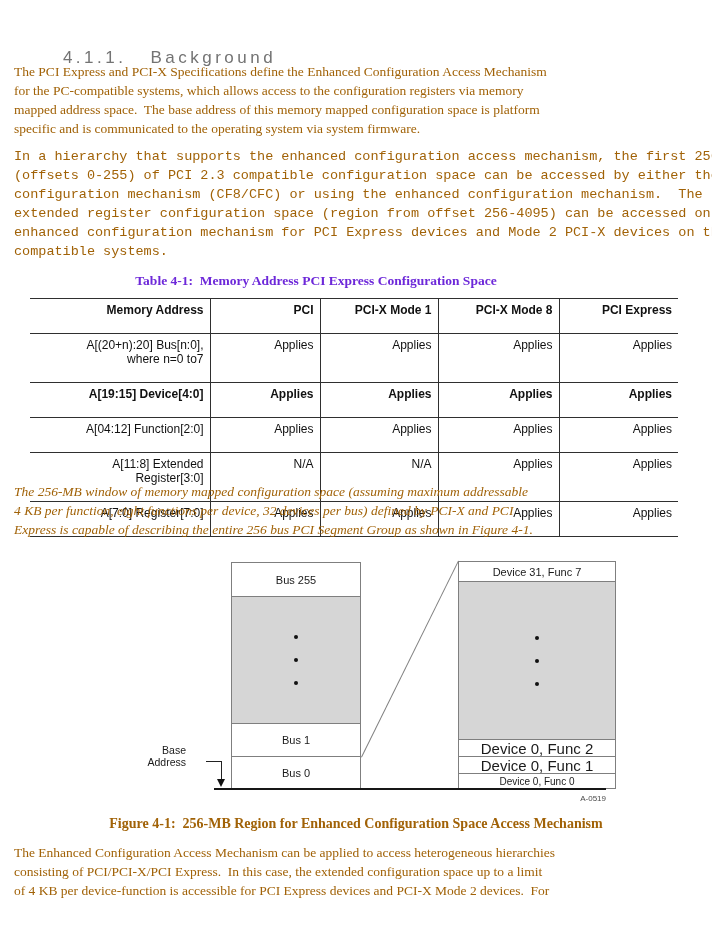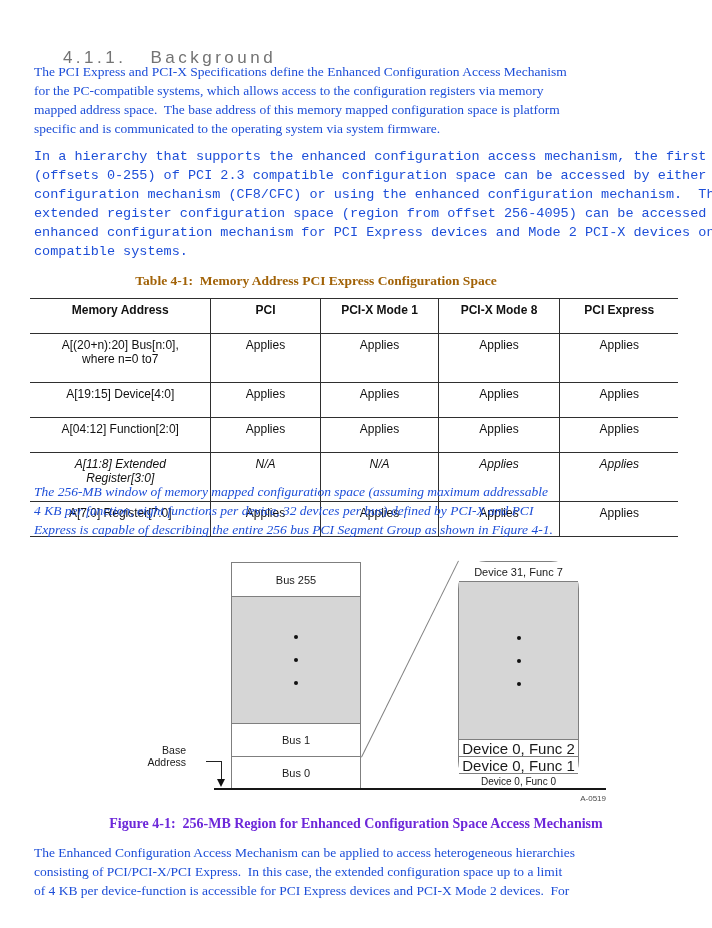--- a/index.html
+++ b/index.html
@@ -9,64 +9,64 @@
   }
   
   .heading {
     position:absolute; left:30px; top:28px;
     font:17px "Liberation Sans", sans-serif; letter-spacing:3.5px; color:#737373;
     white-space:pre;
   }
   .heading .sec-title { margin-left:24px; }
   
   .para {
-    position:absolute; left:34px;
-    font:13.5px/19px "Liberation Serif", serif; color:#1d4ed8;
+    position:absolute; left:14px;
+    font:13.5px/19px "Liberation Serif", serif; color:#a16207;
     white-space:pre;
   }
   .p1 { top:62px; }
   .p2 { top:147px;font-family:Liberation Mono, monospace; }
   .p3 { top:482px;font-style:italic; }
   .p4 { top:843px; }
   
   .table-caption {
     position:absolute; left:0; top:271px; width:632px; text-align:center;
-    font:bold 13.5px/19px "Liberation Serif", serif; white-space:pre; color:#a16207;
+    font:bold 13.5px/19px "Liberation Serif", serif; white-space:pre; color:#6d28d9;
   }
   .figure-caption {
     position:absolute; left:0; top:814px; width:712px; text-align:center;
-    font:bold 14px/19px "Liberation Serif", serif; white-space:pre; color:#6d28d9;
+    font:bold 14px/19px "Liberation Serif", serif; white-space:pre; color:#a16207;
   }
   
   table.cfg {
     position:absolute; left:30px; top:298px; width:648px;
     border-collapse:collapse; table-layout:fixed;
     border-top:1.5px solid #2f2f2f;
     font:12px/14px "Liberation Sans", sans-serif; color:#111;
   }
   table.cfg th, table.cfg td {
-    vertical-align:top; text-align:center;
+    vertical-align:top; text-align:right;
     padding:4px 6px 16px 7px;
     border-bottom:1.4px solid #2f2f2f;
     white-space:pre-line; overflow:hidden;
   }
   table.cfg th { font-weight:bold; }
   table.cfg th + th, table.cfg td + td { border-left:1.2px solid #2f2f2f; }
   tr.hrow { height:25px; }
-  tr.r0 { height:41px; } tr.r1 { height:21px; } tr.r2 { height:21px; }
-  tr.r3 { height:42px;font-style:italic; } tr.r4 { height:20px; }
+  tr.r0 { height:41px; } tr.r1 { height:21px;font-weight:bold; } tr.r2 { height:21px; }
+  tr.r3 { height:42px; } tr.r4 { height:20px; }
   
   .figure { position:absolute; left:0; top:550px; width:712px; height:262px;margin-left:28px; }
   .stack {
     position:absolute; box-sizing:border-box;
     border:1px solid #7f7f7f; background:#fff;
     font:11px "Liberation Sans", sans-serif; color:#1a1a1a;
   }
   .stack-left  { left:203px; top:12px; width:130px; height:227px; }
-  .stack-right { left:430px; top:11px; width:121px; height:228px;border-radius:28px; }
+  .stack-right { left:430px; top:11px; width:158px; height:228px; }
   .scell {
     box-sizing:border-box; display:flex; align-items:center; justify-content:center;
     border-bottom:1px solid #7f7f7f; background:#fff;
   }
   .gray { box-sizing:border-box; border-bottom:1px solid #7f7f7f; background:#d6d6d6;
           display:flex; flex-direction:column; align-items:center; justify-content:center; gap:19px; }
   .h34{height:34px}.h33{height:33px}.h31{height:31px; border-bottom:none}
   .h20{height:20px}.h17{height:17px; font-size:15px}
   .h14{height:14px; border-bottom:none; font-size:10px}
   .gl { height:127px; } .gr { height:158px; }

